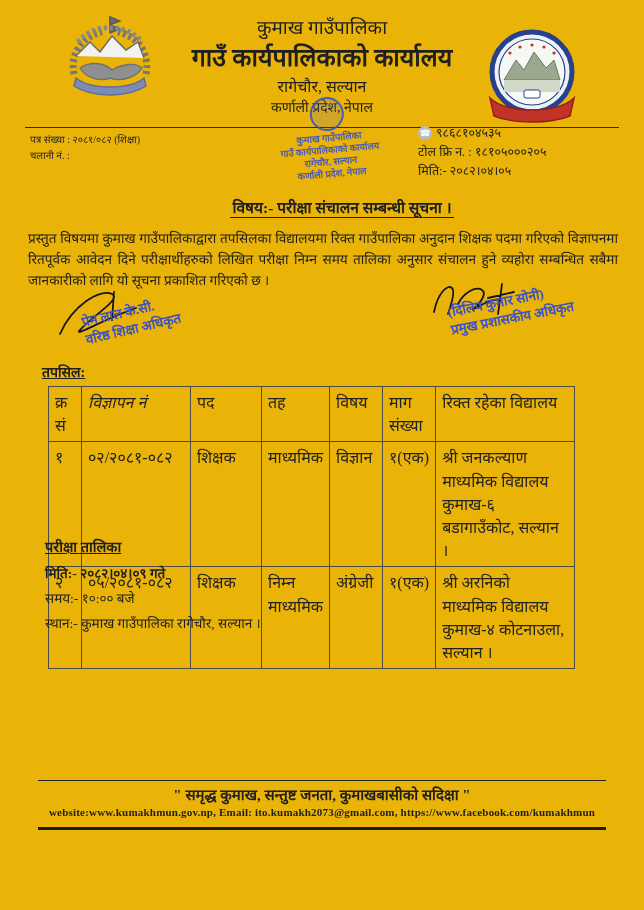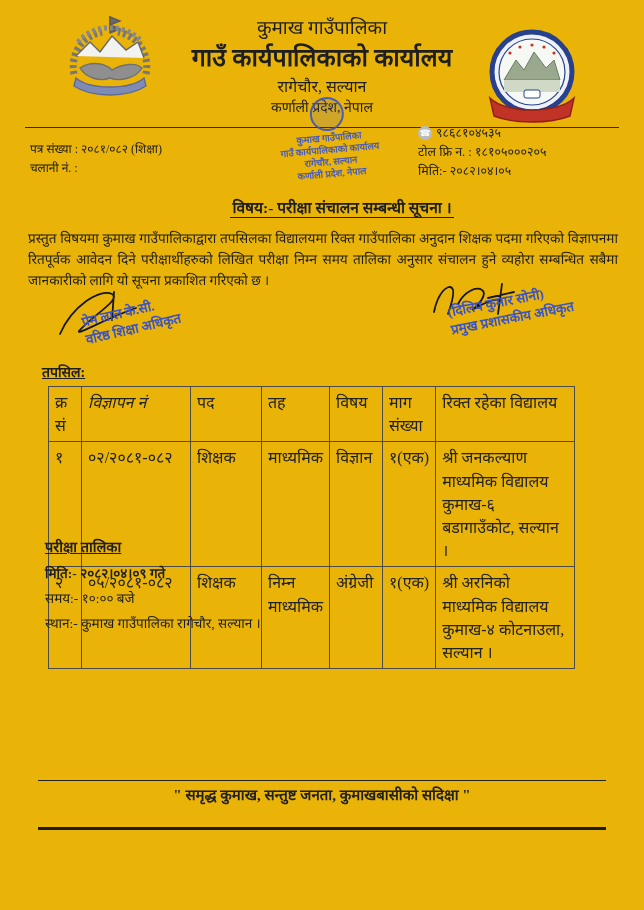--- a/index.html
+++ b/index.html
@@ -11,21 +11,21 @@
   }
   .abs{position:absolute;}
   
   .hdr-center{left:0;right:0;top:16px;text-align:center;line-height:1.25;}
   .hdr-muni{font-size:19px;}
   .hdr-office{font-size:25px;font-weight:bold;margin-top:2px;}
   .hdr-addr1{font-size:16px;margin-top:4px;}
   .hdr-addr2{font-size:14px;margin-top:2px;}
   .hdr-rule{left:25px;width:594px;top:127px;height:0;border-top:1.6px solid #2a2a2a;}
   
-  .ref-block{left:30px;top:132px;font-size:12px;line-height:1.55;margin-top:8px;}
+  .ref-block{left:30px;top:132px;font-size:10px;line-height:1.55;}
   .meta-right{left:418px;top:124px;font-size:12.5px;line-height:1.5;}
   .phone-row{display:flex;align-items:center;gap:4px;}
   .phone-ic{display:inline-flex;align-items:center;justify-content:center;
     width:14px;height:14px;border-radius:50%;background:#b9bdc2;color:#fff;font-size:9px;}
   
   .stamp-blue{color:#3a53c5;}
   .hdr-stamp{left:254px;top:97px;width:150px;text-align:center;transform:rotate(-5deg);opacity:.9;z-index:5;}
   .hdr-stamp .st-circle{width:30px;height:30px;border:2px solid #3a53c5;border-radius:50%;
     margin:0 auto 2px auto;background:rgba(70,100,210,.18);}
   .hdr-stamp .st-l{font-size:9.5px;font-weight:bold;line-height:1.25;}
@@ -189,15 +189,16 @@
   </tbody>
     </table>
 
   <div class="abs sched-title">परीक्षा तालिका</div>
   <div class="abs sched-line" style="top:564px;font-weight:bold;">मिति:- २०८२।०४।०९ गते</div>
   <div class="abs sched-line" style="top:589px;">समय:- १०:०० बजे</div>
   <div class="abs sched-line" style="top:614px;">स्थान:- कुमाख गाउँपालिका रागेचौर, सल्यान ।</div>
 
   <div class="abs foot-rule-top"></div>
   <div class="abs foot-slogan">" समृद्ध कुमाख, सन्तुष्ट जनता, कुमाखबासीको सदिक्षा "</div>
+  <div class="abs foot-contacts">website:www.kumakhmun.gov.np, Email: ito.kumakh2073@gmail.com,  https://www.facebook.com/kumakhmun</div>
   <div class="abs foot-rule-bot"></div>
 
 </div>
 
 </body></html>

